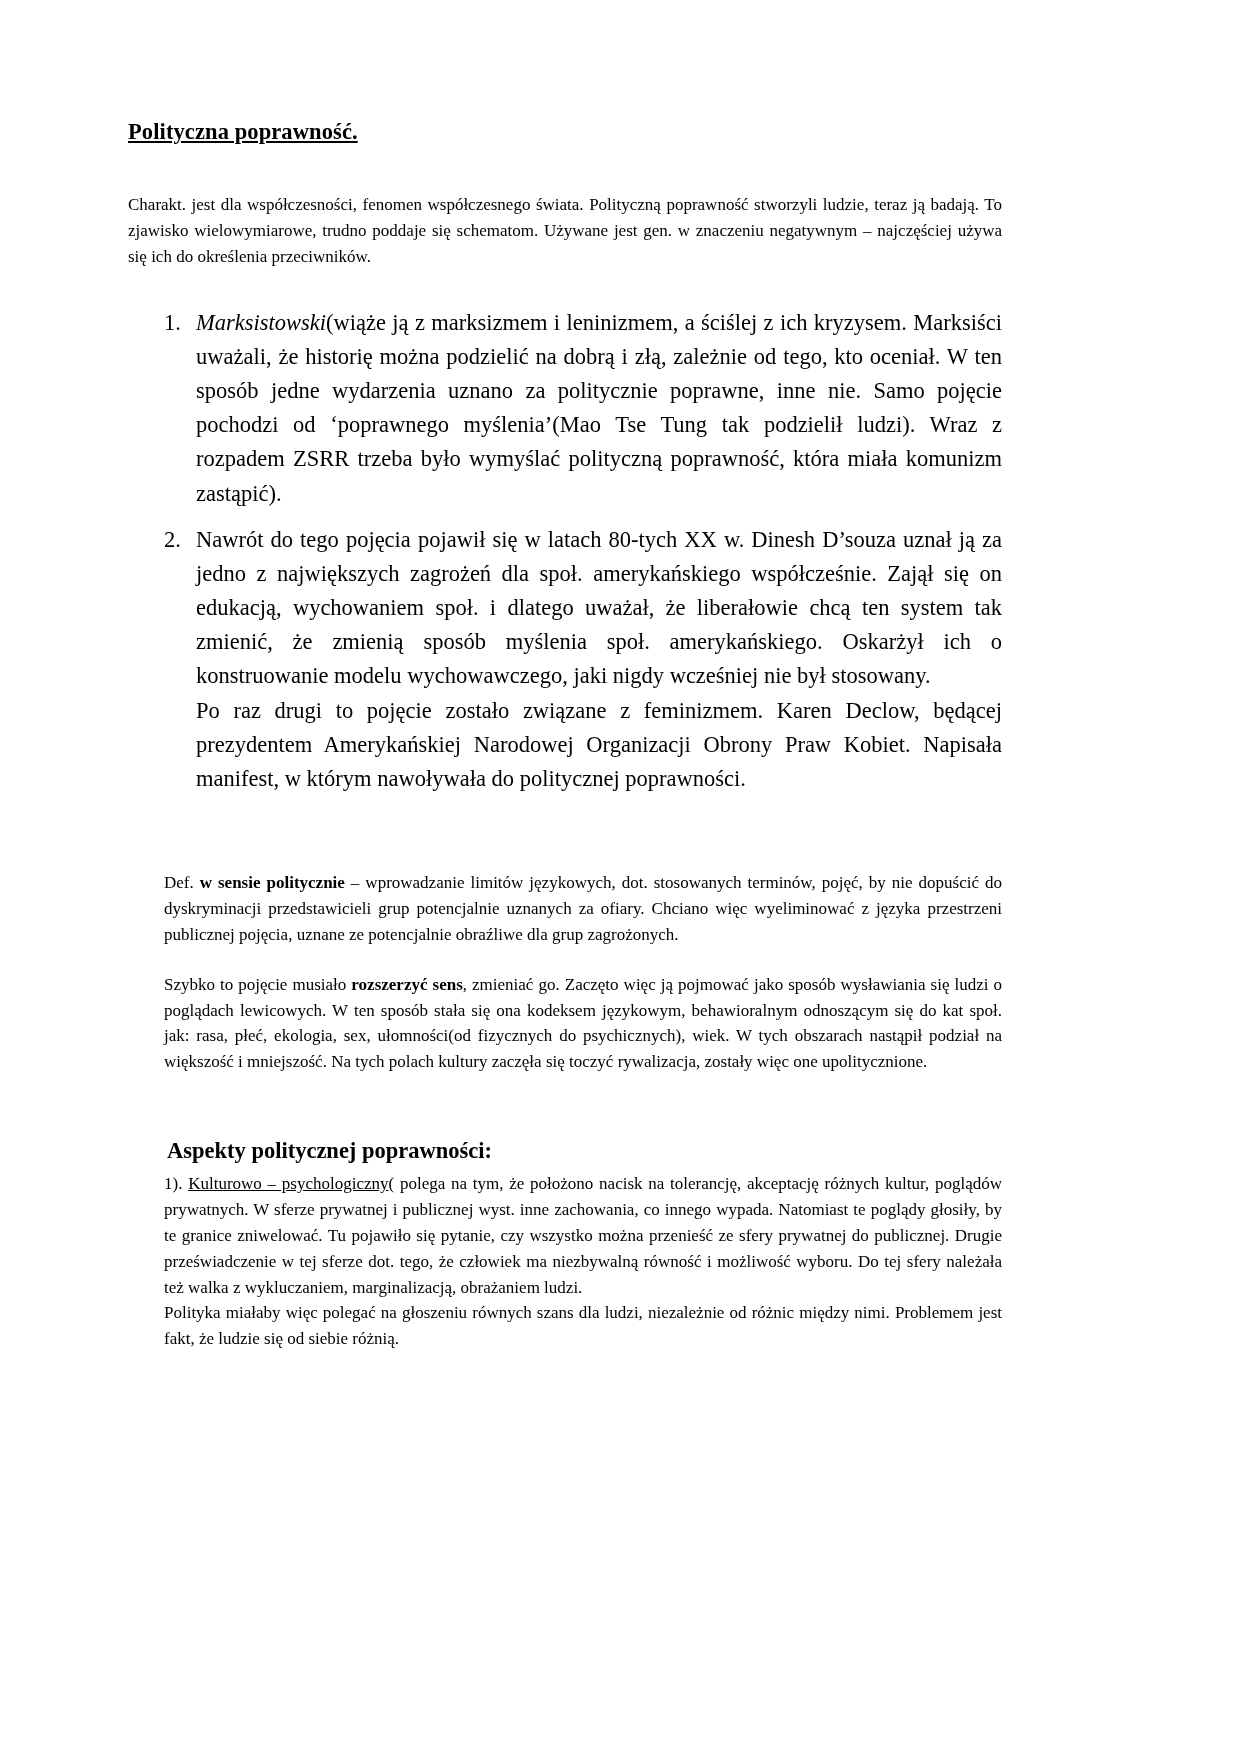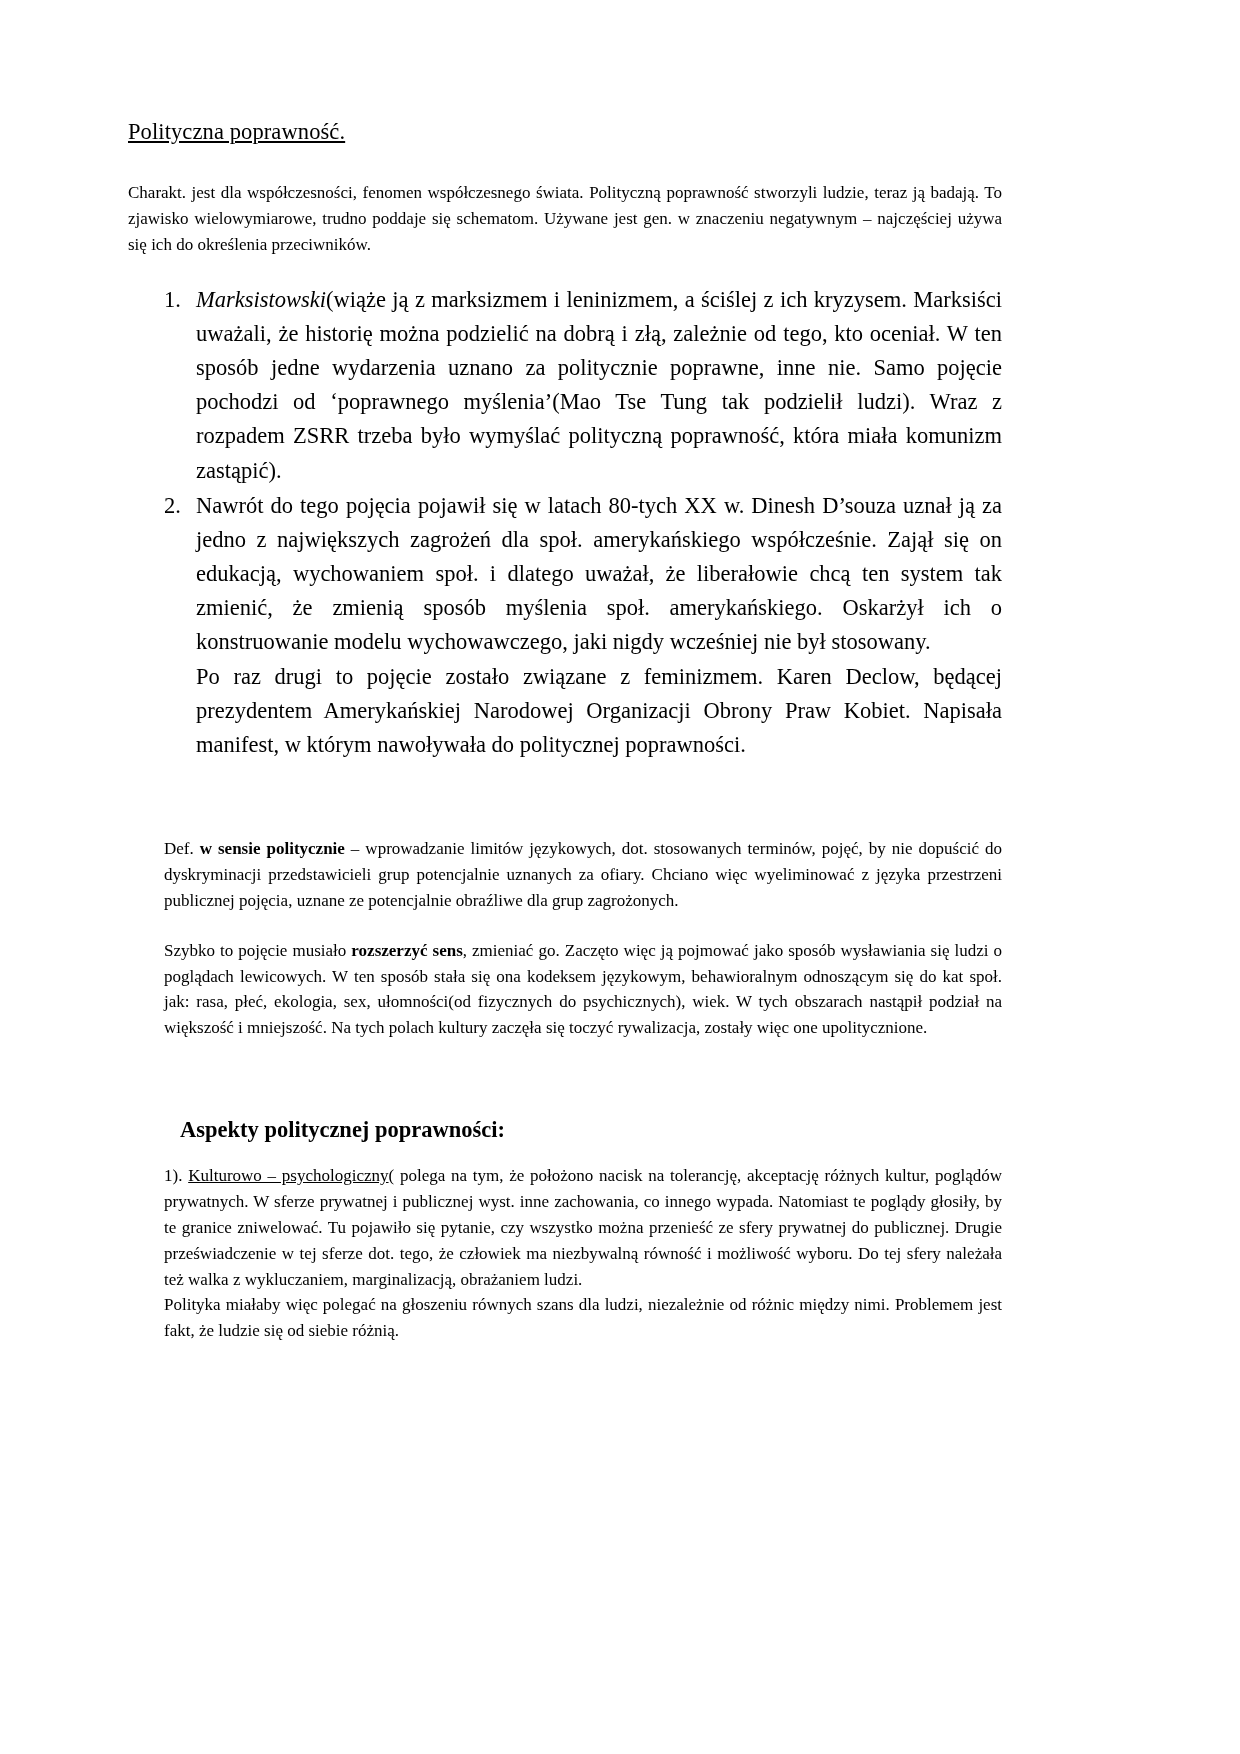--- a/index.html
+++ b/index.html
@@ -22,22 +22,22 @@
     box-sizing: border-box;
   }
   .content {
     position: absolute;
     left: 128px;
     top: 118px;
     width: 874px;
   }
   h1.doc-title {
     font-size: 22.5px;
-    font-weight: normal;
-    margin: 0 0 0 0;
+    font-weight: bold;
+    margin: 0 0 12px 0;
     padding: 0;
     text-decoration: underline;
     letter-spacing: 0.1px;
     line-height: 1.25;
   }
   p.para {
     font-size: 17px;
     line-height: 1.52;
     margin: 0;
     padding: 0;
@@ -53,21 +53,21 @@
   ol.main-list {
     margin: 0;
     padding: 0 0 0 0;
     list-style: none;
     counter-reset: mainitem;
   }
   ol.main-list > li {
     position: relative;
     padding-left: 68px;
     counter-increment: mainitem;
-    margin: 1px 0 0 0;
+    margin: 12px 0 0 0;
   }
   ol.main-list > li::before {
     content: counter(mainitem) ".";
     position: absolute;
     left: 36px;
     top: 0;
     font-size: 22.5px;
     line-height: 1.52;
   }
   .li-block {
@@ -81,21 +81,21 @@
   strong.b {
     font-weight: bold;
   }
   .u {
     text-decoration: underline;
   }
   .section-heading {
     font-size: 22.5px;
     font-weight: bold;
     line-height: 1.52;
-    margin: 16px;
+    margin: 3px;
     padding: 0;
   }
   .body-indent {
     margin-left: 36px;
     width: 838px;
   }
 </style>
 </head>
 <body>
 

